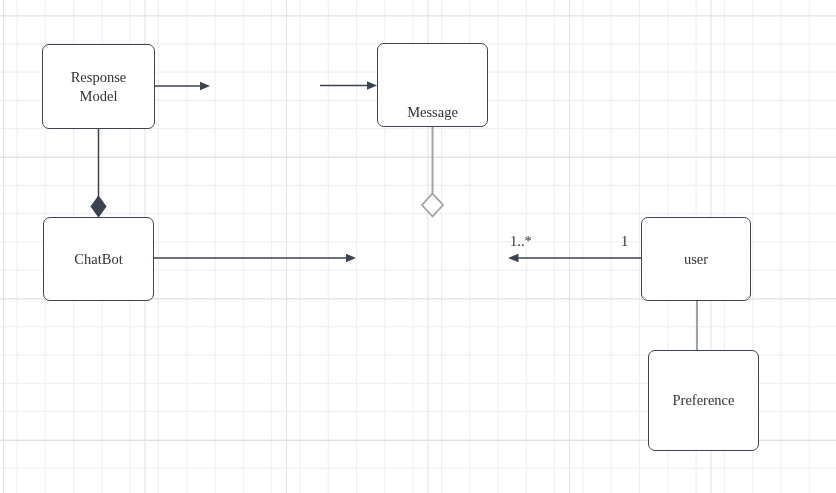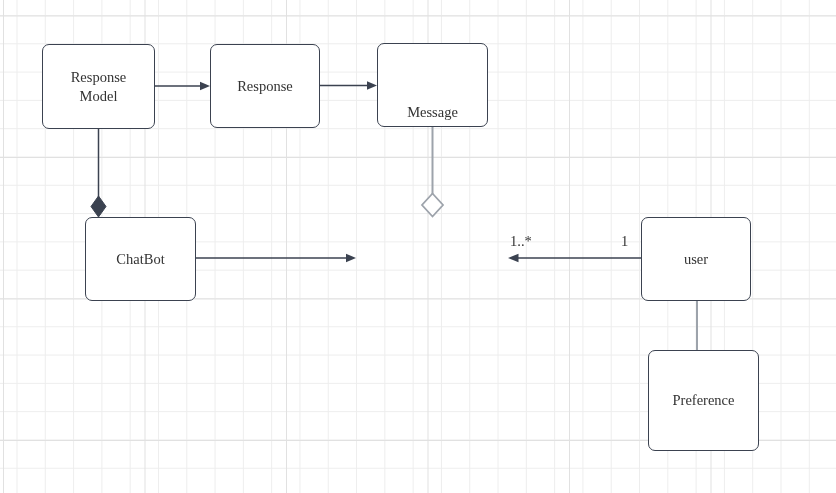--- a/index.html
+++ b/index.html
@@ -128,29 +128,26 @@
     <g>
       <line class="edge-line muted" x1="697" y1="301" x2="697" y2="350"></line>
     </g>
 
   </svg>
 
   <div class="node" style="left:42px; top:44px; width:113px; height:85px;">
     <span>Response Model</span>
   </div>
 
-  <div class="node" style="left:210px; top:44px; width:110px; height:84px;">
-    <span>Response</span>
-  </div>
 
   <div class="node" style="left:377px; top:43px; width:111px; height:84px;align-items:flex-end;">
     <span>Message</span>
   </div>
 
-  <div class="node" style="left:43px; top:217px; width:111px; height:84px;margin-left:42px;">
+  <div class="node" style="left:43px; top:217px; width:111px; height:84px;">
     <span>ChatBot</span>
   </div>
 
 
   <div class="node" style="left:641px; top:217px; width:110px; height:84px;align-items:center;">
     <span>user</span>
   </div>
 
   <div class="node" style="left:648px; top:350px; width:111px; height:101px;">
     <span>Preference</span>

